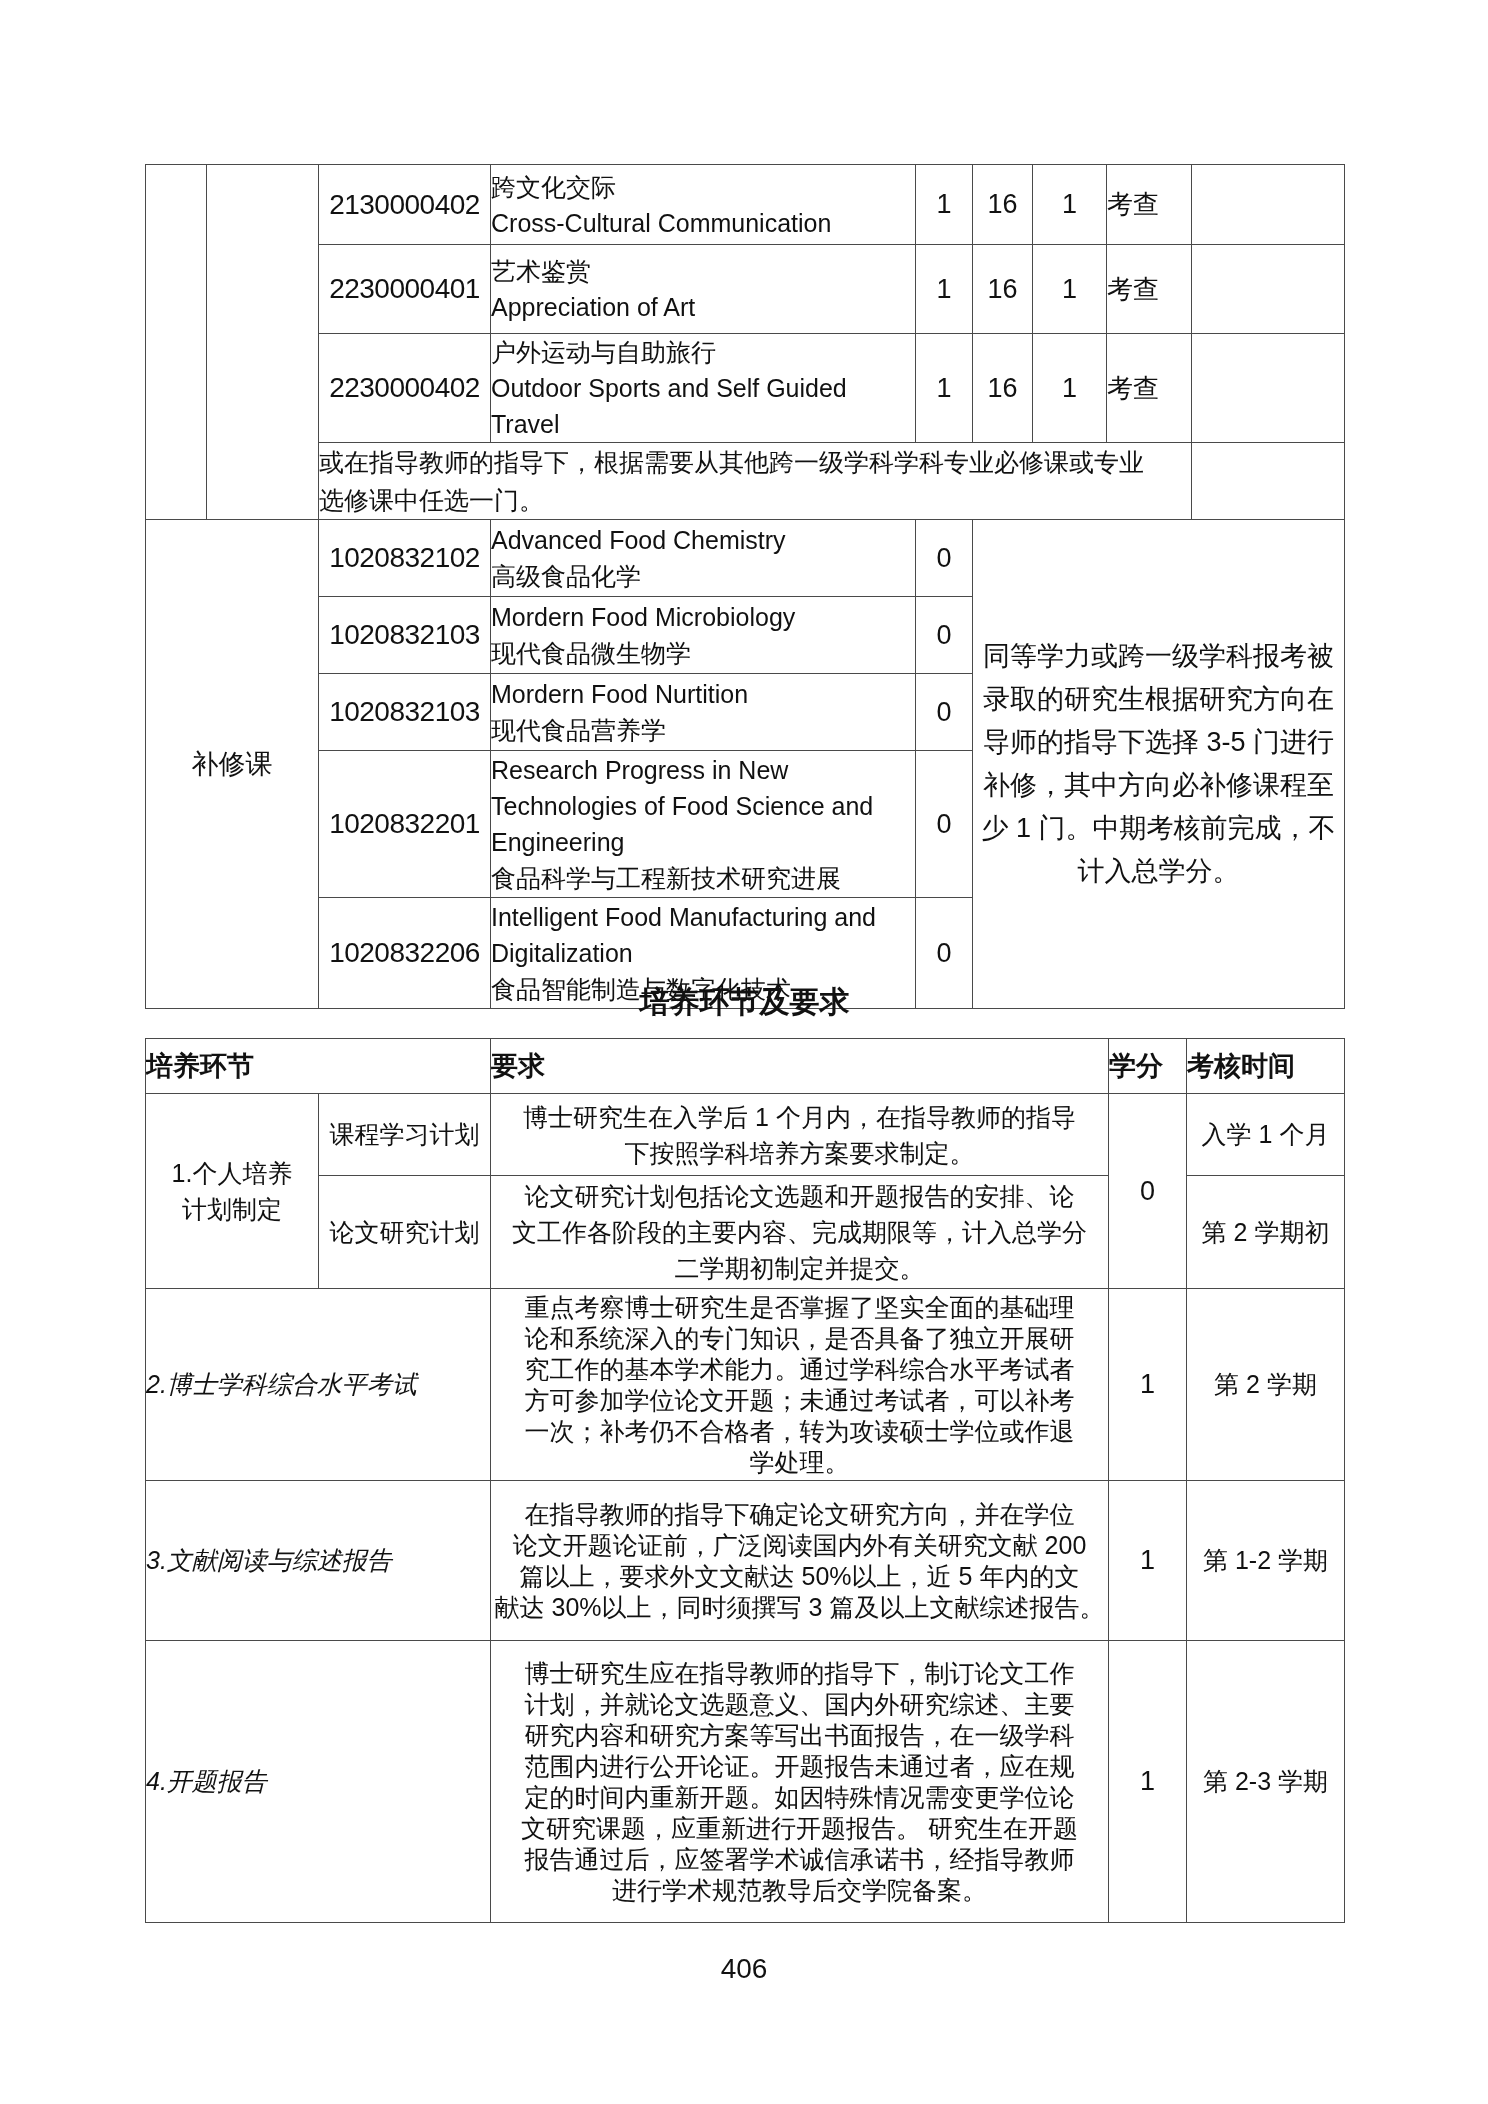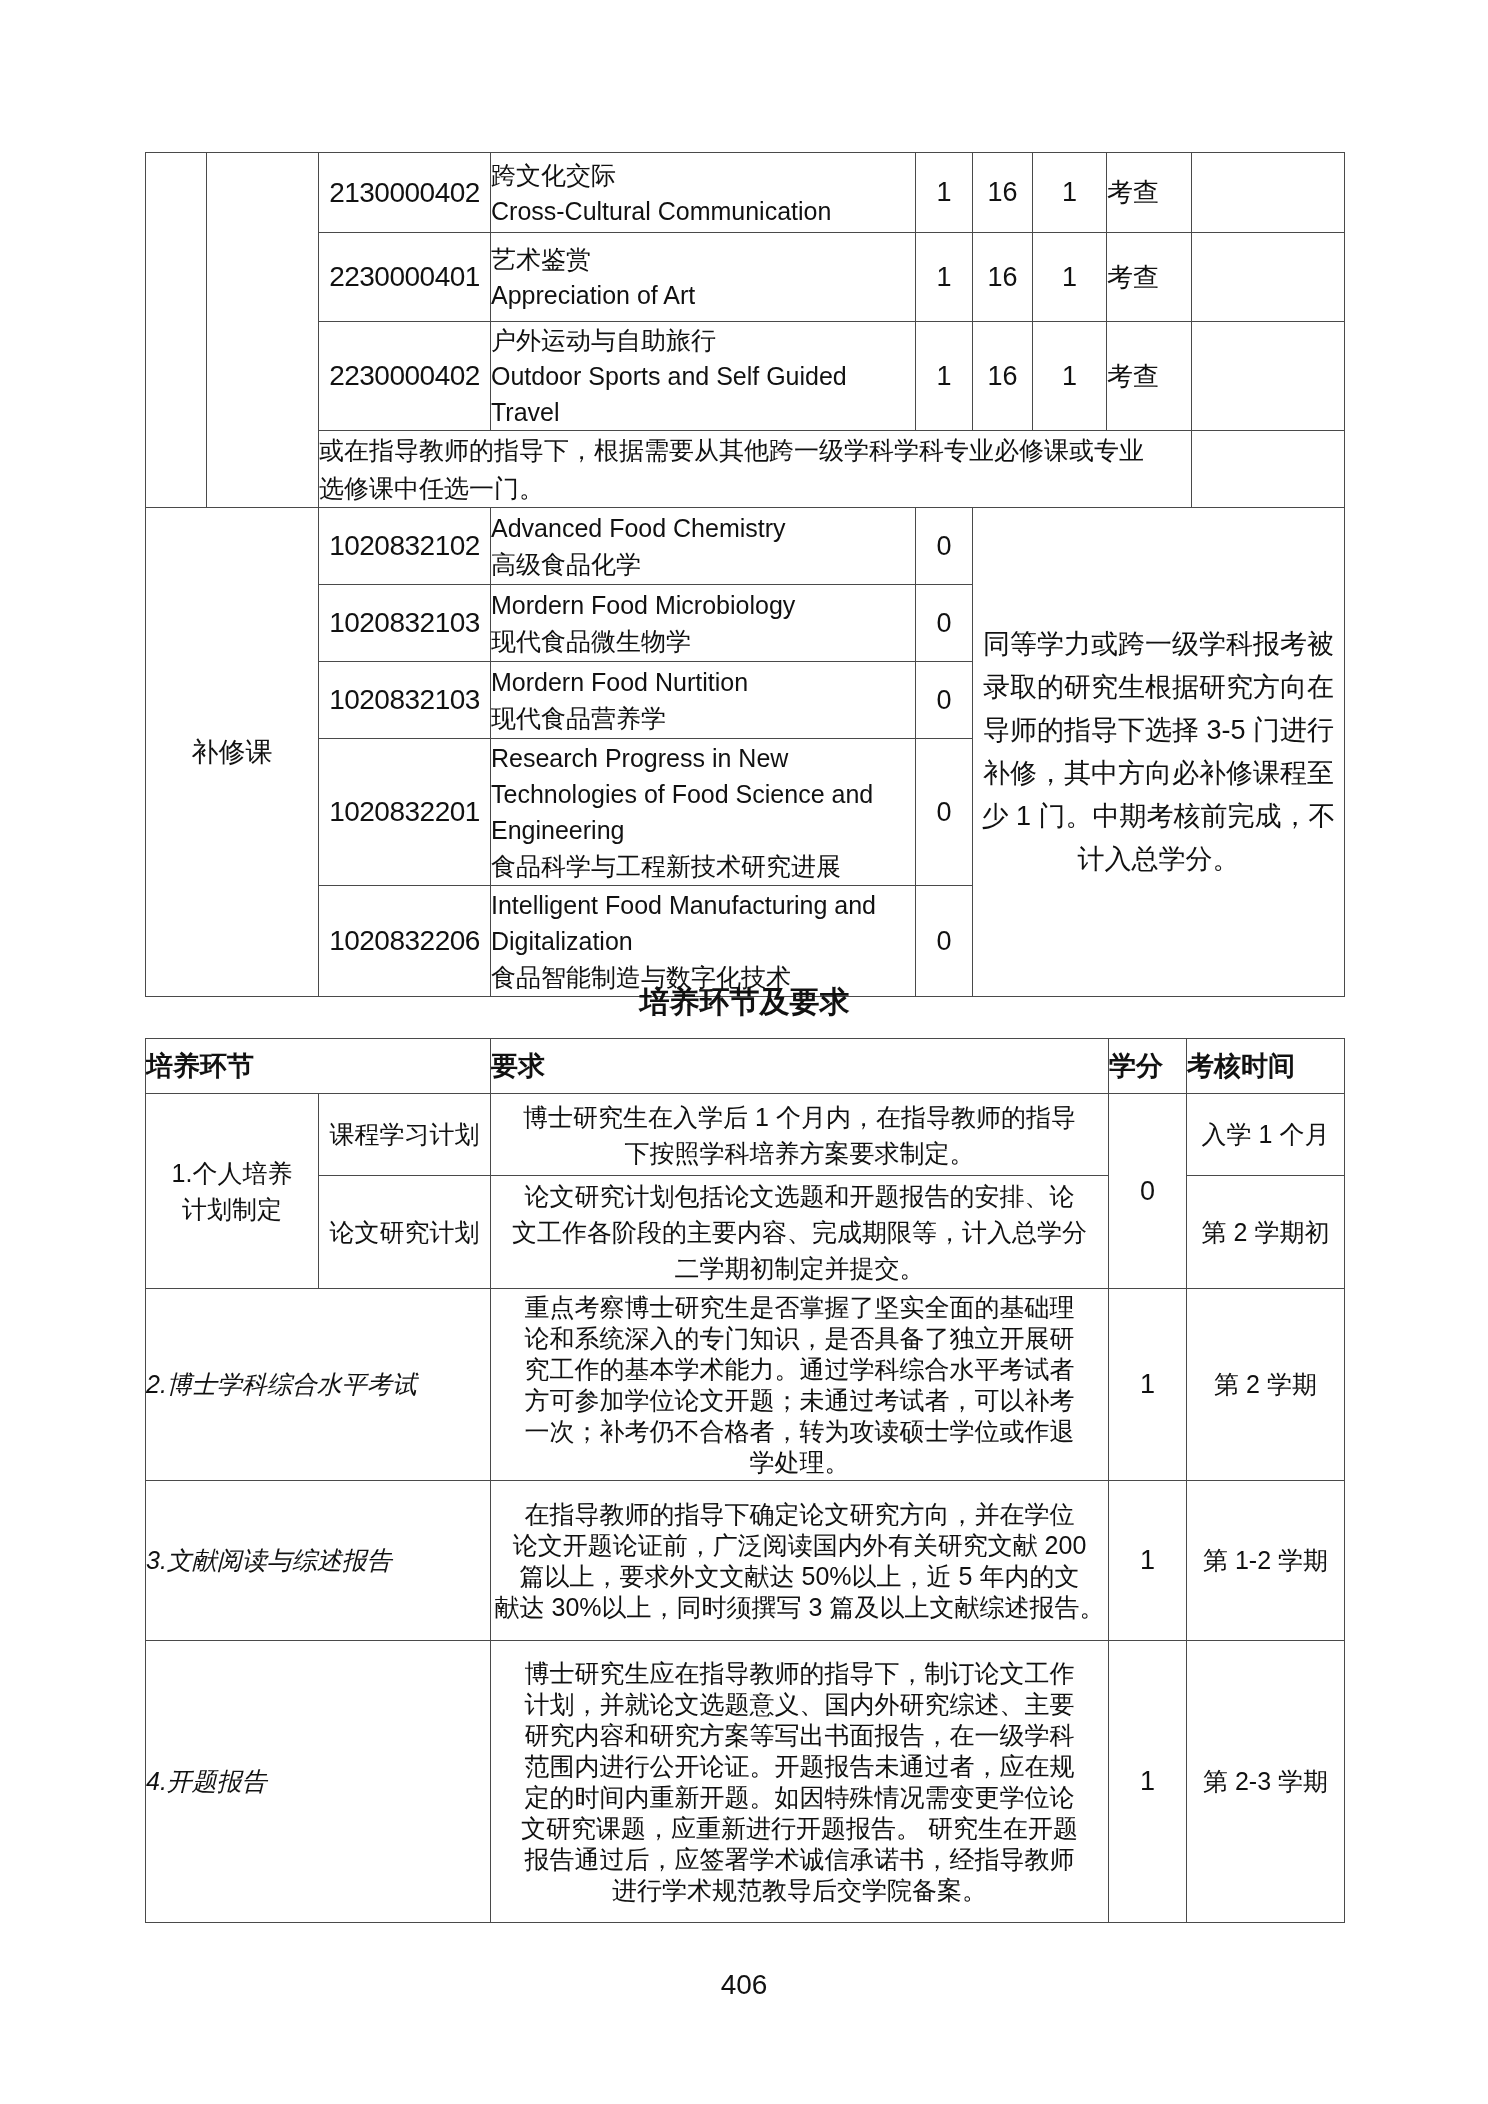--- a/index.html
+++ b/index.html
@@ -9,21 +9,21 @@
     -webkit-font-smoothing:antialiased;
   }
   .doc-table{
     position:absolute;border-collapse:collapse;table-layout:fixed;
   }
   .doc-table td,.doc-table th{
     border:1.5px solid #4a4a4a;padding:0;vertical-align:middle;
     overflow:hidden;font-weight:normal;
   }
   
-  #course-table{left:145px;top:152px;width:1199px;}
+  #course-table{left:145px;top:164px;width:1199px;}
   .cell-id{text-align:center;font-size:28px;letter-spacing:-0.5px;}
   .cell-name{text-align:left;font-size:25px;line-height:36px;padding:4px 8px 4px 14px;white-space:pre-line;}
   .cell-num{text-align:center;font-size:27px;}
   .cell-assess{text-align:left;font-size:26px;}
   .cell-note-elective{font-size:25px;line-height:38px;text-align:left;padding:0 10px 0 14px;white-space:pre-line;}
   .cell-note-supp{font-size:27px;line-height:43px;text-align:center;padding:0 4px;white-space:pre-line;}
   .cell-category{text-align:center;font-size:27px;}
   
   #section-heading{
     position:absolute;left:145px;top:984px;width:1199px;height:36px;
@@ -35,21 +35,21 @@
   .cell-stage{font-size:25px;text-align:left;padding-left:10px;font-style:italic;}
   .cell-stage-center{font-size:25px;text-align:center;white-space:pre-line;line-height:36px;}
   .cell-sub{font-size:25px;text-align:center;}
   .cell-req{font-size:25px;text-align:center;padding:4px 8px 4px 13px;white-space:pre-line;line-height:31px;}
   .cell-req.wide-lh{line-height:36px;}
   .cell-credit{text-align:center;font-size:27px;}
   .cell-time{text-align:center;font-size:25px;}
   
   #page-number{
     position:absolute;left:0;top:1953px;width:1488px;
-    text-align:center;font-size:28px;margin-top:16px;
+    text-align:center;font-size:28px;
   }
 </style>
 </head>
 <body>
 
 <table id="course-table" class="doc-table">
   <colgroup>
     <col style="width:61px">
       <col style="width:112px">
       <col style="width:172px">

